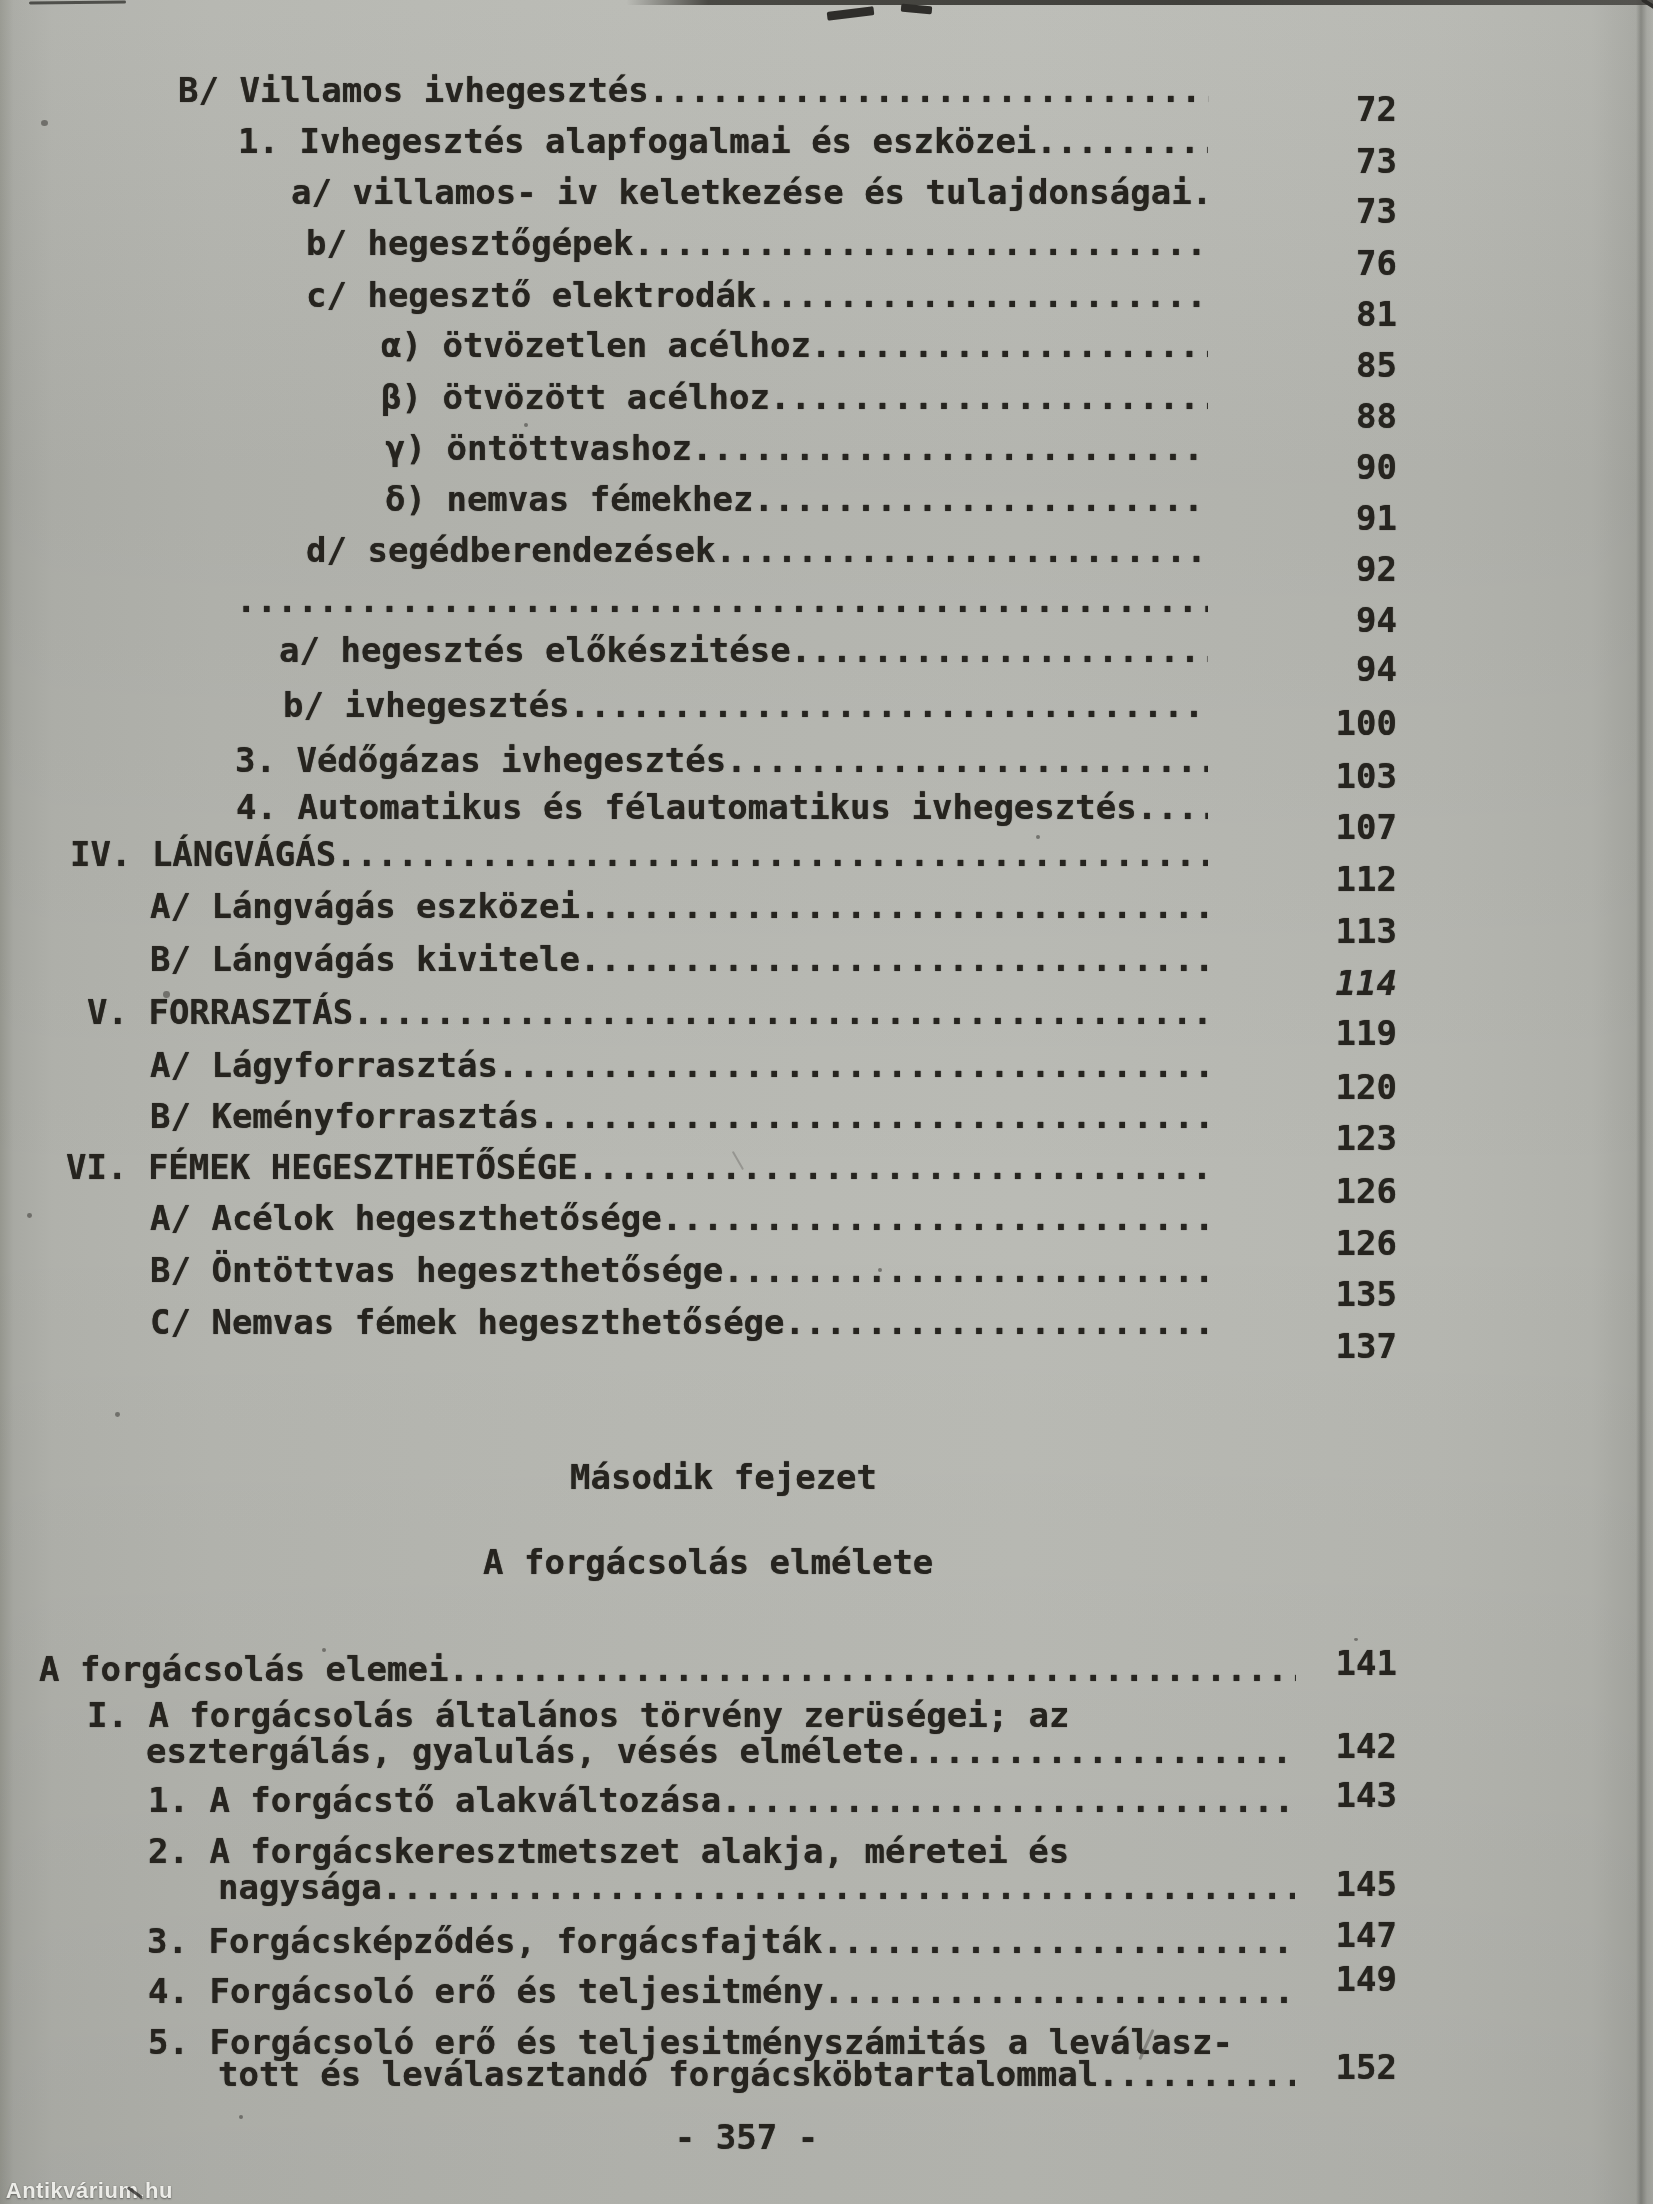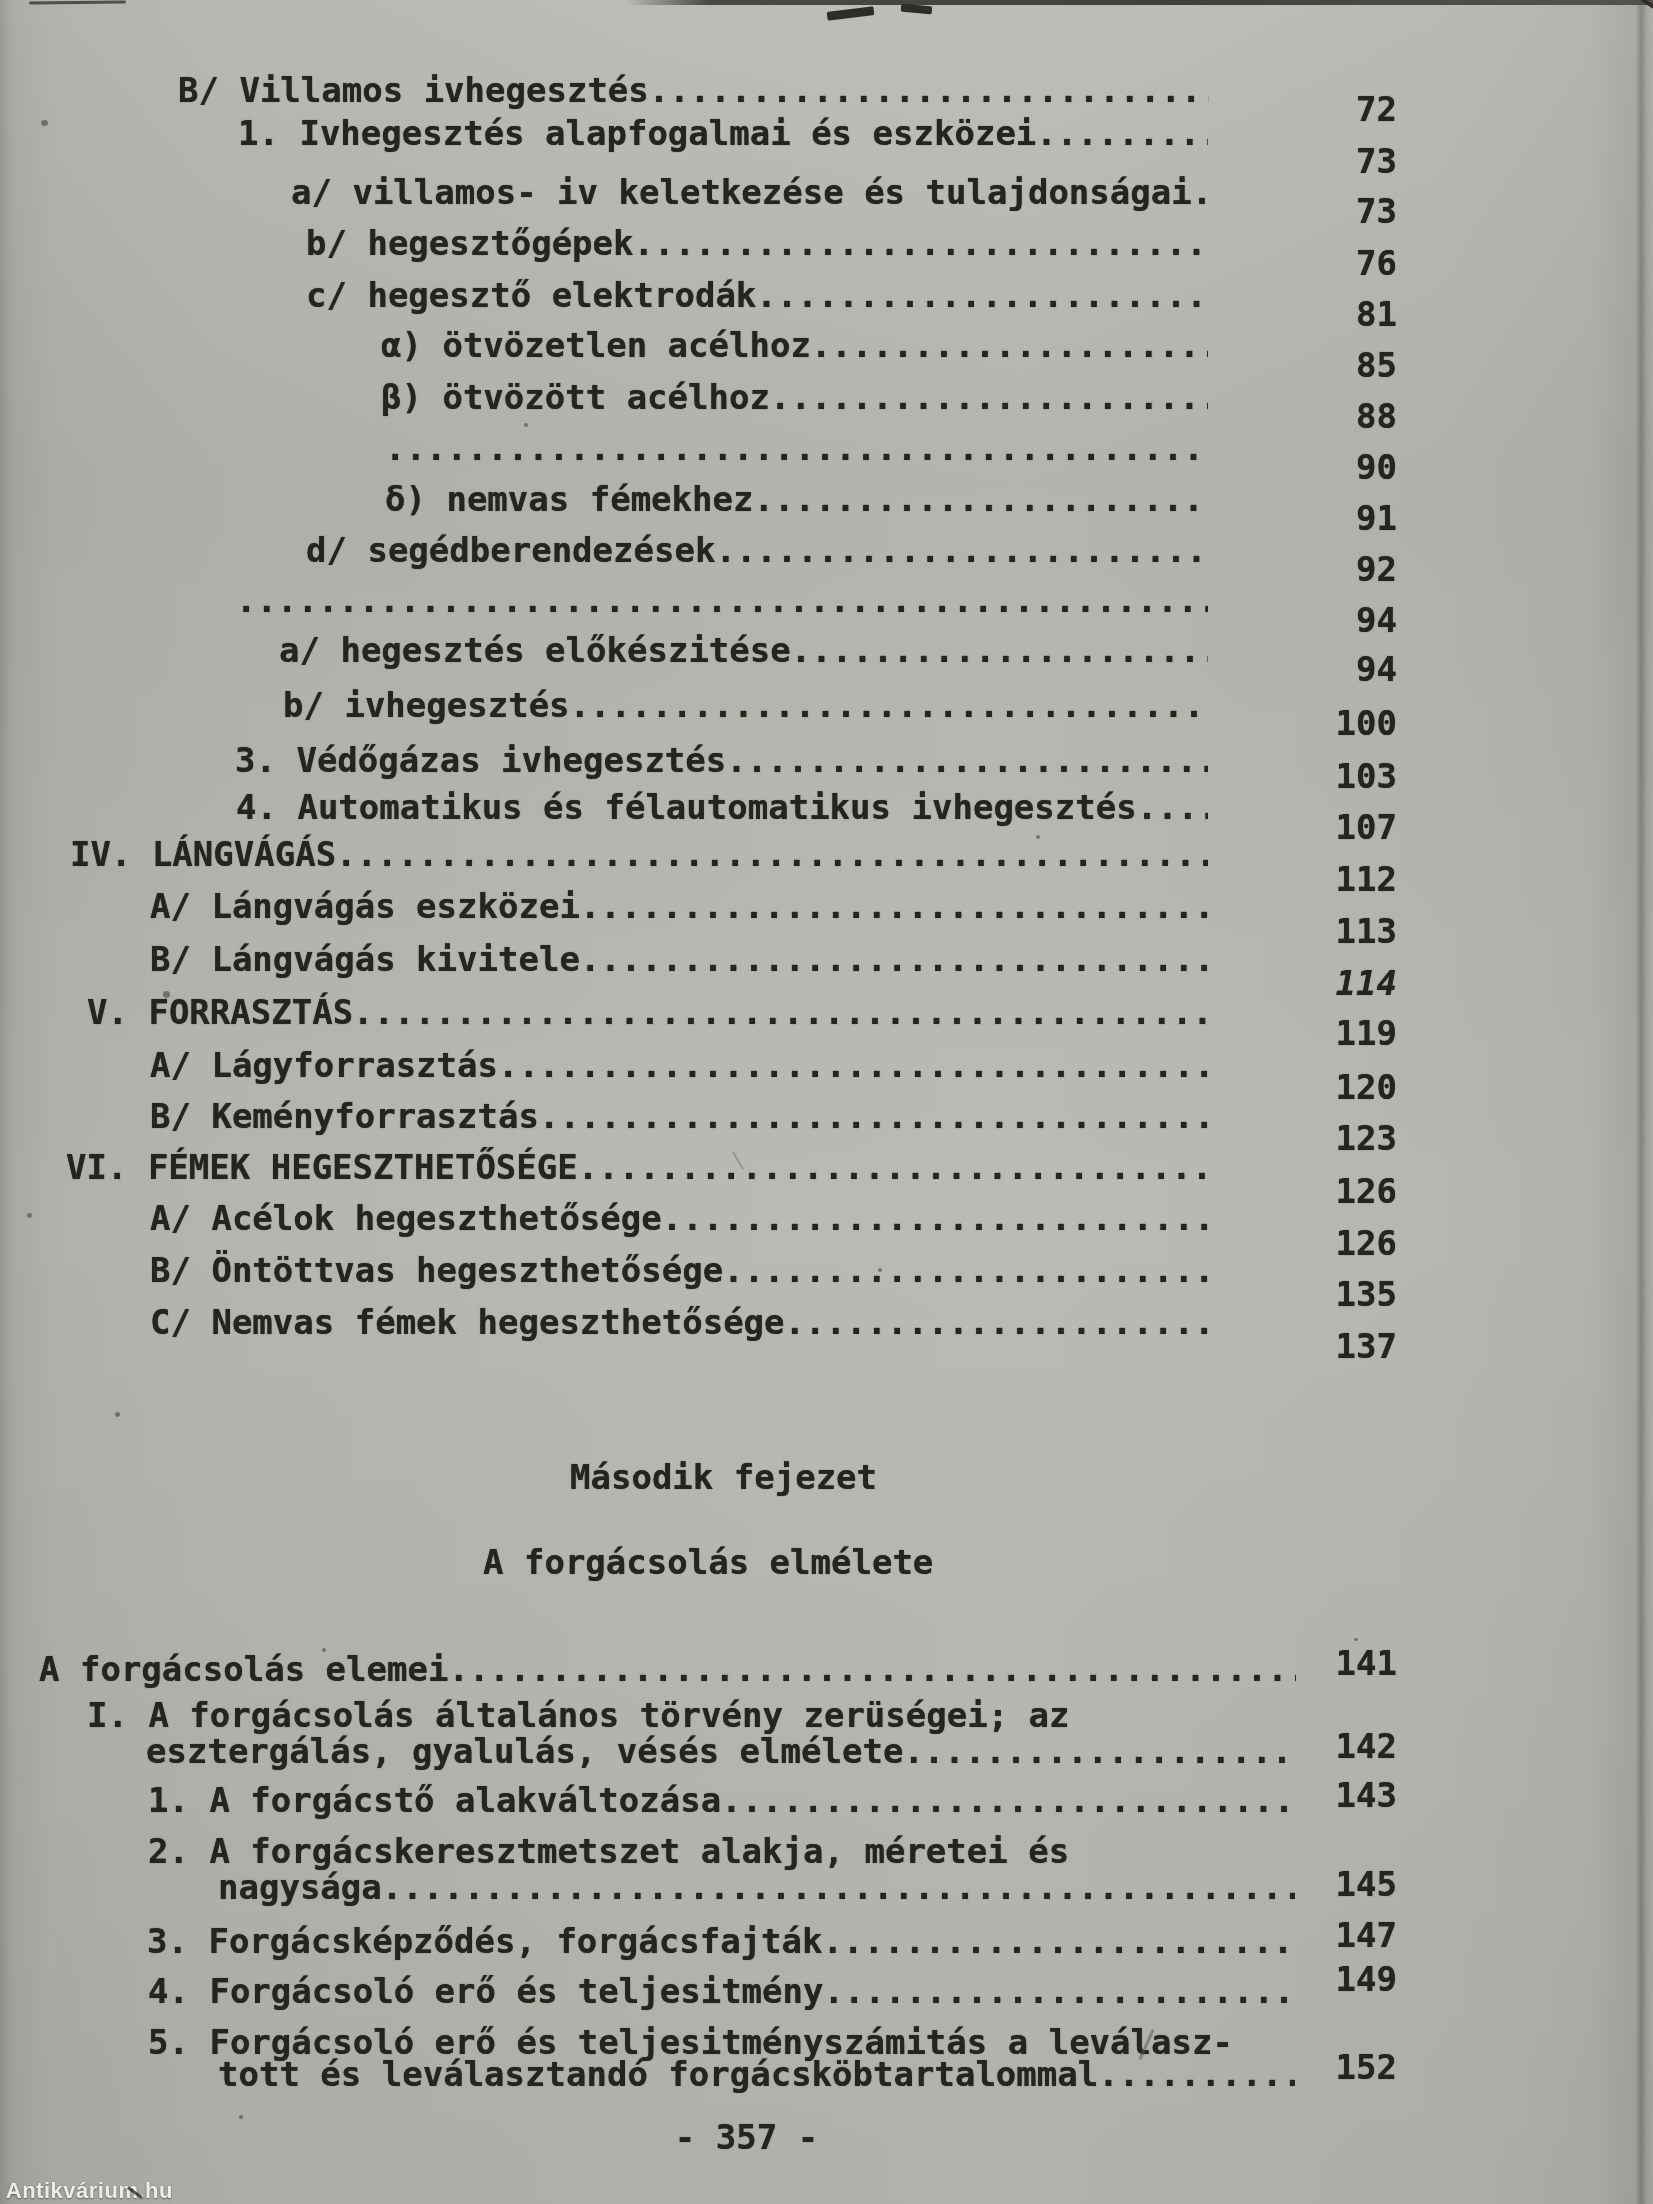--- a/index.html
+++ b/index.html
@@ -74,33 +74,33 @@
 </head>
 <body>
 
 <div class="page">
 
   <div class="content">
 
     <div id="rows-container">
         <div class="toc-row" style="left: 178px; top: 65px; width: 1031px;"><span class="toc-text">B/ Villamos ivhegesztés</span><span class="toc-dots">..........................................................................................</span></div>
         <span class="page-num" style="top: 84px;">72</span>
-        <div class="toc-row" style="left: 238px; top: 108px; width: 970px;"><span class="toc-text">1. Ivhegesztés alapfogalmai és eszközei</span><span class="toc-dots">..........................................................................................</span></div>
+        <div class="toc-row" style="left: 238px; top: 116px; width: 970px;"><span class="toc-text">1. Ivhegesztés alapfogalmai és eszközei</span><span class="toc-dots">..........................................................................................</span></div>
         <span class="page-num" style="top: 136px;">73</span>
         <div class="toc-row" style="left: 291px; top: 167px; width: 917px;"><span class="toc-text">a/ villamos- iv keletkezése és tulajdonságai</span><span class="toc-dots">..........................................................................................</span></div>
         <span class="page-num" style="top: 186px;">73</span>
         <div class="toc-row" style="left: 306px; top: 218px; width: 902px;"><span class="toc-text">b/ hegesztőgépek</span><span class="toc-dots">..........................................................................................</span></div>
         <span class="page-num" style="top: 238px;">76</span>
         <div class="toc-row" style="left: 306px; top: 270px; width: 902px;"><span class="toc-text">c/ hegesztő elektrodák</span><span class="toc-dots">..........................................................................................</span></div>
         <span class="page-num" style="top: 289px;">81</span>
         <div class="toc-row" style="left: 381px; top: 320px; width: 827px;"><span class="toc-text">α) ötvözetlen acélhoz</span><span class="toc-dots">..........................................................................................</span></div>
         <span class="page-num" style="top: 340px;">85</span>
         <div class="toc-row" style="left: 381px; top: 372px; width: 827px;"><span class="toc-text">β) ötvözött acélhoz</span><span class="toc-dots">..........................................................................................</span></div>
         <span class="page-num" style="top: 391px;">88</span>
-        <div class="toc-row" style="left: 385px; top: 423px; width: 823px;"><span class="toc-dots">..........................................................................................</span></div>
+        <div class="toc-row" style="left: 385px; top: 423px; width: 823px;"><span class="toc-text">γ) öntöttvashoz</span><span class="toc-dots">..........................................................................................</span></div>
         <span class="page-num" style="top: 442px;">90</span>
         <div class="toc-row" style="left: 385px; top: 474px; width: 823px;"><span class="toc-text">δ) nemvas fémekhez</span><span class="toc-dots">..........................................................................................</span></div>
         <span class="page-num" style="top: 493px;">91</span>
         <div class="toc-row" style="left: 306px; top: 525px; width: 902px;"><span class="toc-text">d/ segédberendezések</span><span class="toc-dots">..........................................................................................</span></div>
         <span class="page-num" style="top: 544px;">92</span>
         <div class="toc-row" style="left: 236px; top: 575px; width: 972px;"><span class="toc-dots">..........................................................................................</span></div>
         <span class="page-num" style="top: 595px;">94</span>
         <div class="toc-row" style="left: 279px; top: 625px; width: 929px;"><span class="toc-text">a/ hegesztés előkészitése</span><span class="toc-dots">..........................................................................................</span></div>
         <span class="page-num" style="top: 644px;">94</span>
         <div class="toc-row" style="left: 283px; top: 680px; width: 925px;"><span class="toc-text">b/ ivhegesztés</span><span class="toc-dots">..........................................................................................</span></div>

